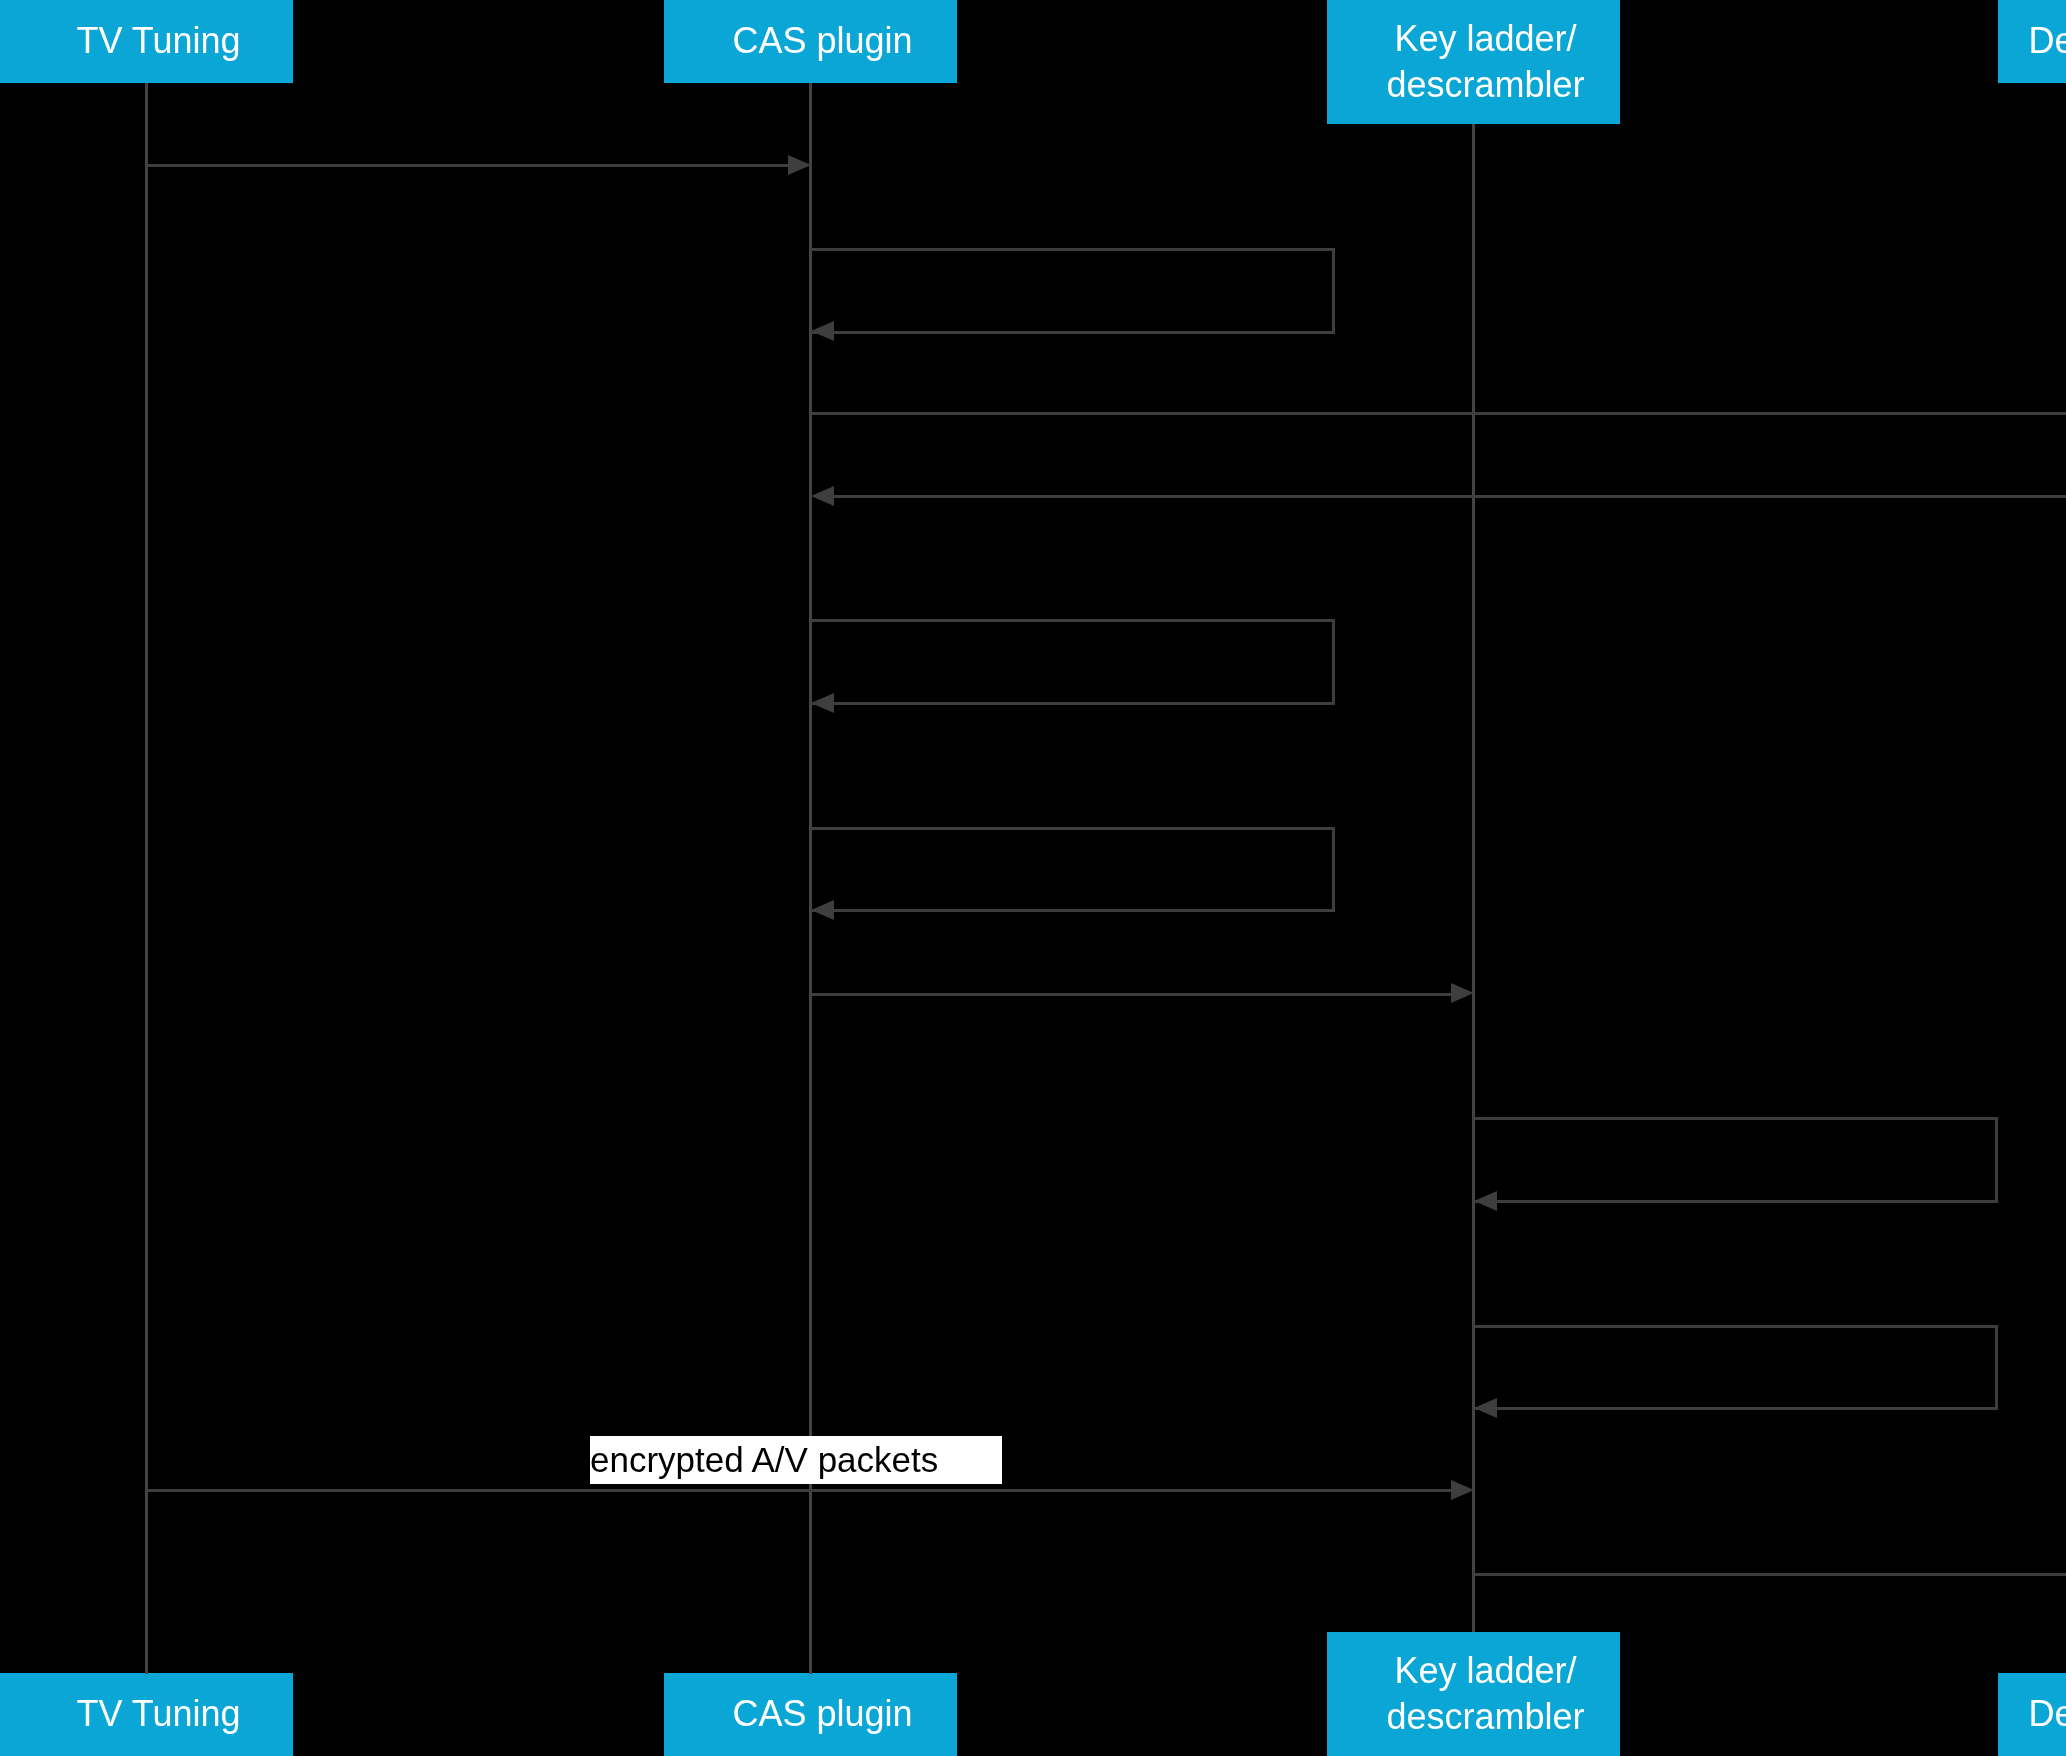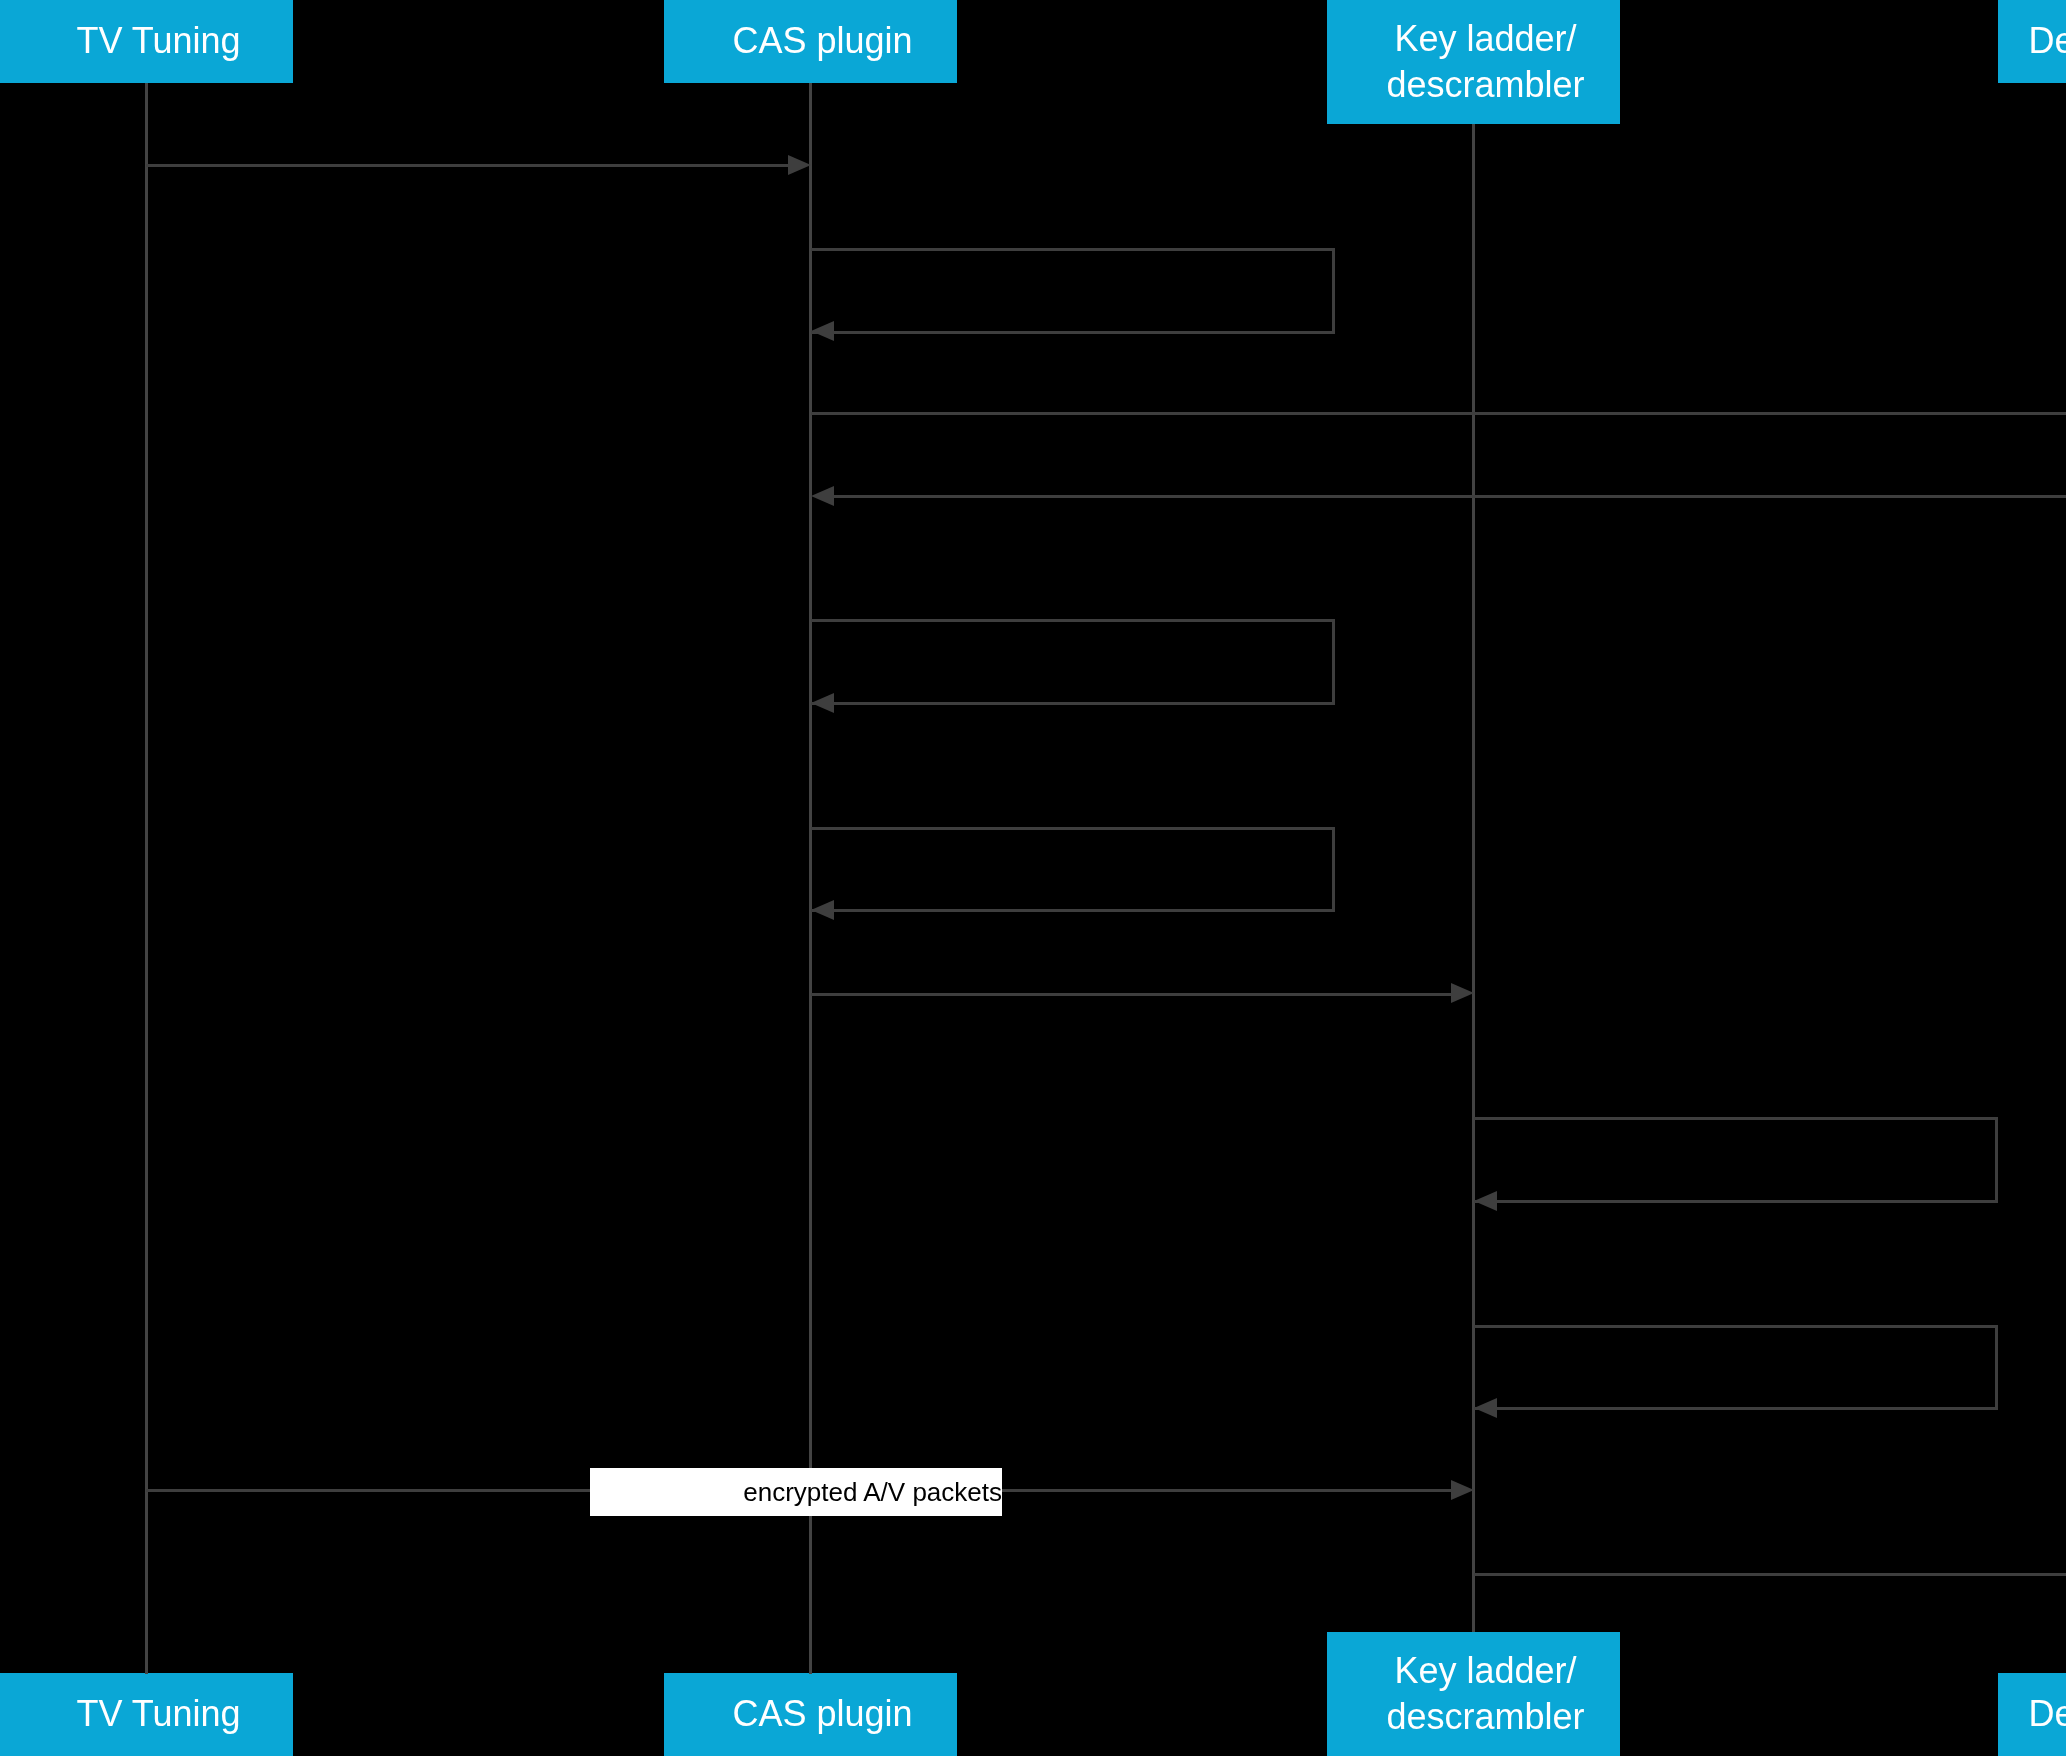--- a/index.html
+++ b/index.html
@@ -42,24 +42,23 @@
   .self-loop {
     position: absolute;
     border-style: solid;
     border-left: none !important;
     box-sizing: border-box;
   }
   .msg-label {
     position: absolute;
     display: flex;
     align-items: center;
-    justify-content: flex-end;
-    font-size: 26px;
+    justify-content: flex-start;
+    font-size: 35px;
     white-space: nowrap;
-    margin-top: 32px;
   }
 </style>
 </head>
 <body>
 
 <div id="canvas" style="width: 2662px; height: 1756px; background: rgb(0, 0, 0);">
     <div class="actor-box" style="left: 0px; top: 0px; width: 293px; height: 83px; background: rgb(10, 167, 214);"><span>TV Tuning</span></div>
     <div class="actor-box" style="left: 0px; top: 1673px; width: 293px; height: 83px; background: rgb(10, 167, 214);"><span>TV Tuning</span></div>
     <div class="lifeline" style="left: 145px; top: 83px; width: 2.9px; height: 1591px; background: rgb(67, 67, 67);"></div>
     <div class="actor-box" style="left: 664px; top: 0px; width: 293px; height: 83px; background: rgb(10, 167, 214);"><span>CAS plugin</span></div>

